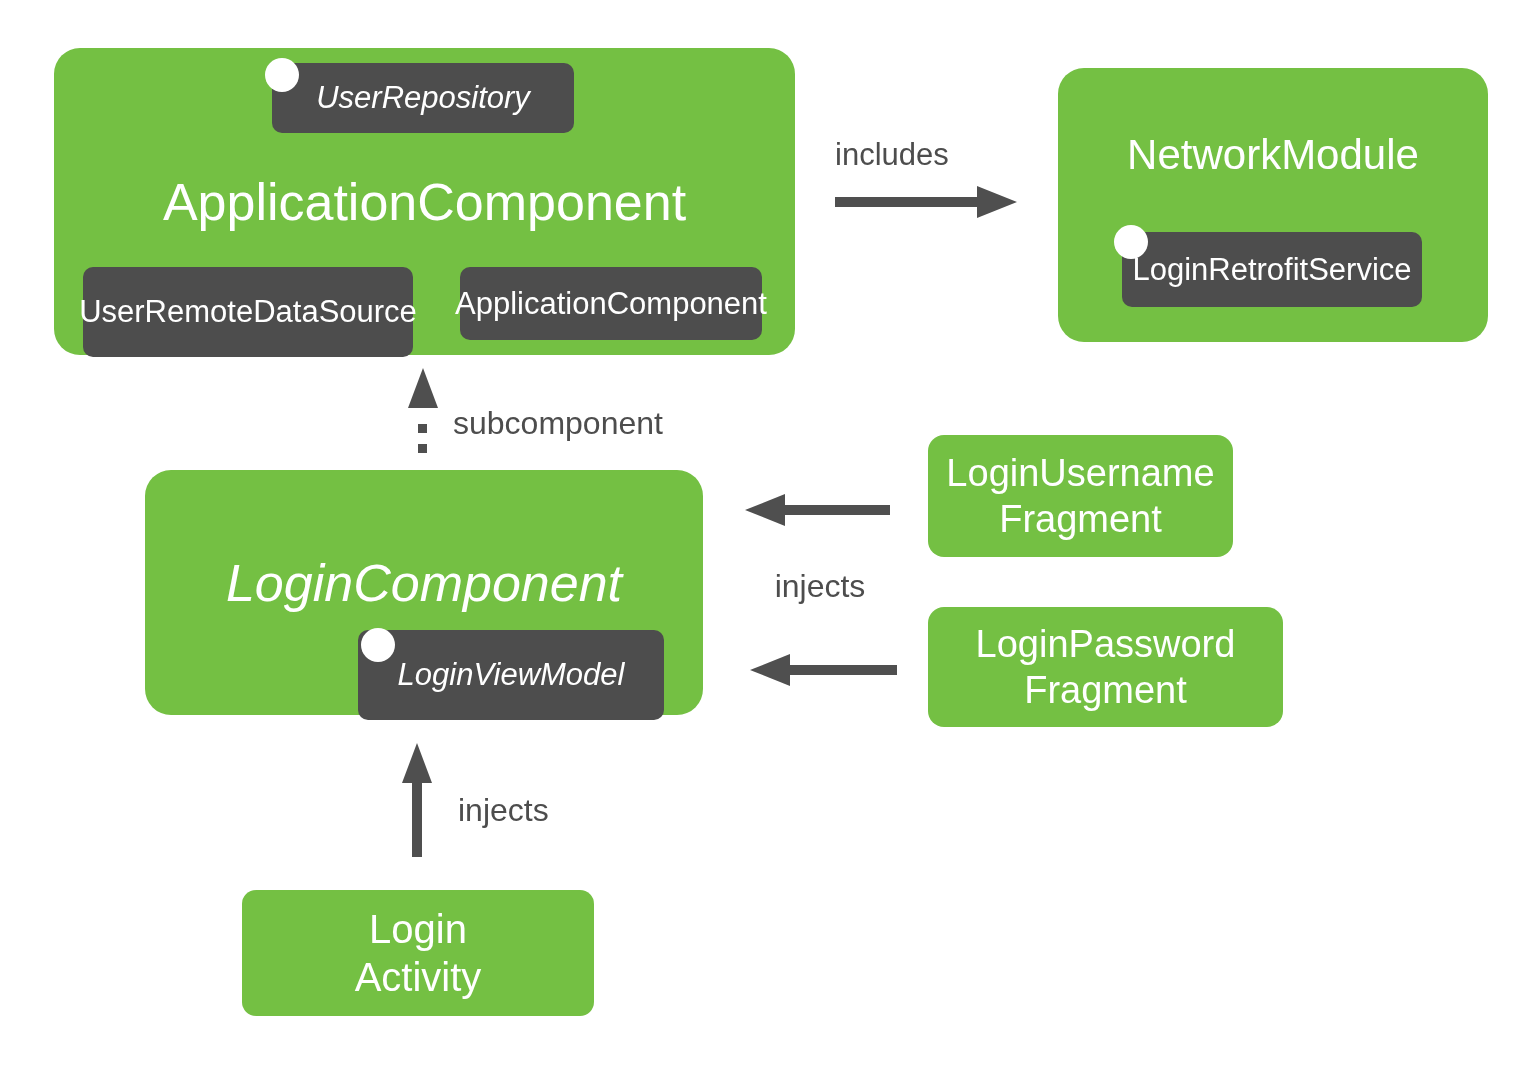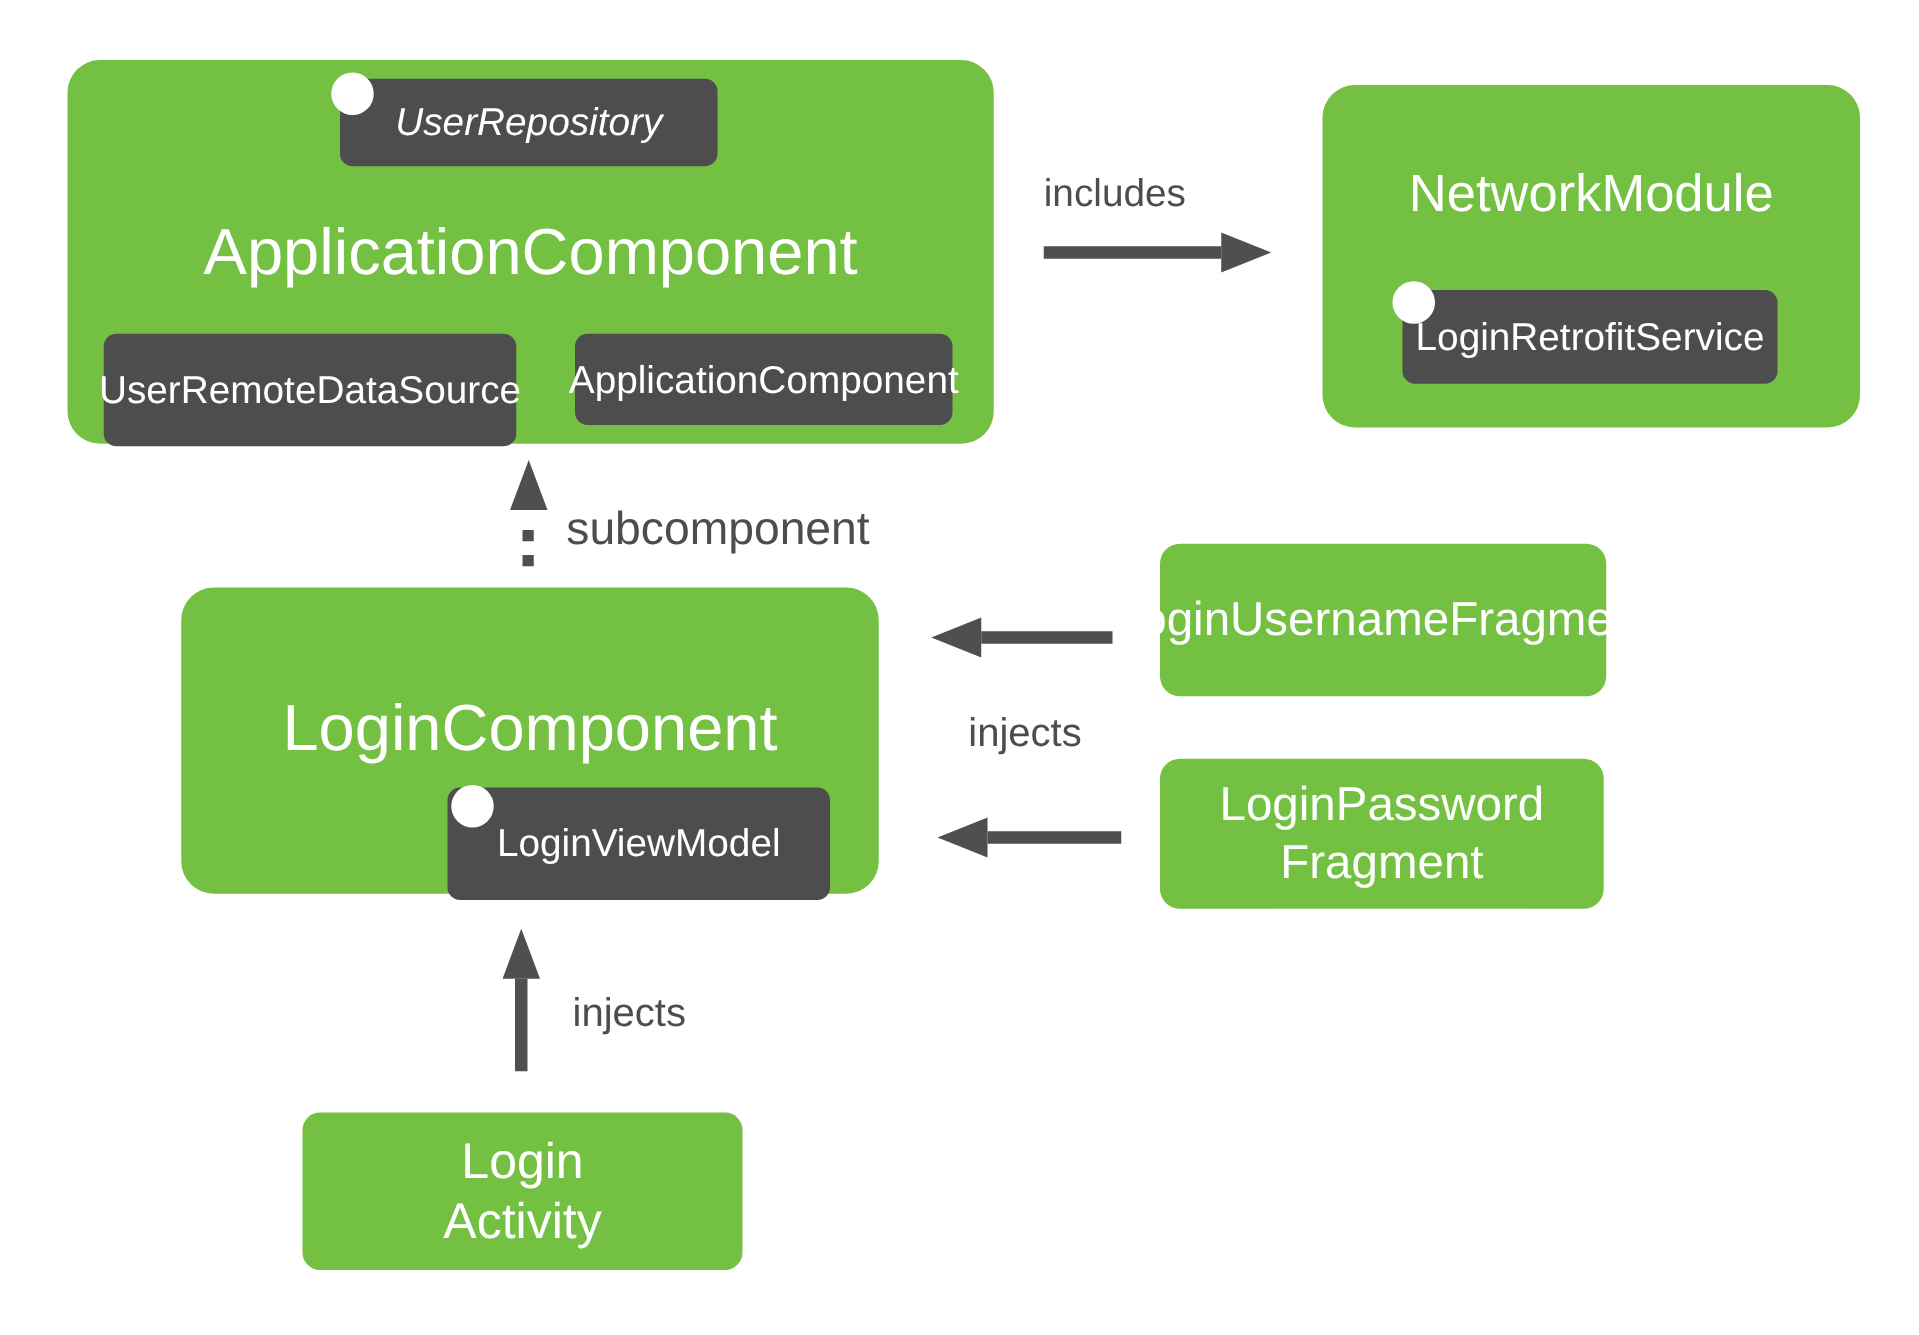--- a/index.html
+++ b/index.html
@@ -58,31 +58,31 @@
     <div class="dot" style="left:56px;top:157px;"></div>
   </div>
 
   <div class="lbl" style="left:835px;top:139px;width:142px;text-align:left;font-size:31px;line-height:32px;">includes</div>
   <div class="line" style="left:835px;top:197px;width:142px;height:10px;"></div>
   <div class="tri tri-right" style="left:977px;top:186px;"></div>
 
   <div class="tri tri-up" style="left:408px;top:368px;"></div>
   <div class="dash" style="left:418px;top:424px;"></div>
   <div class="dash" style="left:418px;top:444px;"></div>
-  <div class="lbl" style="left:453px;top:405px;font-size:37px;line-height:36px;">subcomponent</div>
+  <div class="lbl" style="left:453px;top:405px;font-size:32px;line-height:36px;">subcomponent</div>
 
-  <div class="gbox" style="left:145px;top:470px;width:558px;height:245px;border-radius:26px;font-size:52px;">
+  <div class="gbox" style="left:145px;top:470px;width:558px;height:245px;border-radius:26px;font-size:52px;font-style:italic;">
     <span style="position:relative;top:-10px;">LoginComponent</span>
     <div class="badge" style="left:213px;top:160px;width:306px;height:90px;">
       <span>LoginViewModel</span>
     </div>
     <div class="dot" style="left:216px;top:158px;"></div>
   </div>
 
-  <div class="gbox" style="left:928px;top:435px;width:357px;height:122px;border-radius:16px;font-size:38px;line-height:46px;">
+  <div class="gbox" style="left:928px;top:435px;width:305px;height:122px;border-radius:16px;font-size:38px;line-height:46px;flex-direction:column;">
     <span>LoginUsername</span>
     <span>Fragment</span>
   </div>
 
   <div class="gbox" style="left:928px;top:607px;width:355px;height:120px;border-radius:16px;font-size:38px;line-height:46px;flex-direction:column;">
     <span>LoginPassword</span>
     <span>Fragment</span>
   </div>
 
   <div class="tri tri-left" style="left:745px;top:494px;"></div>

